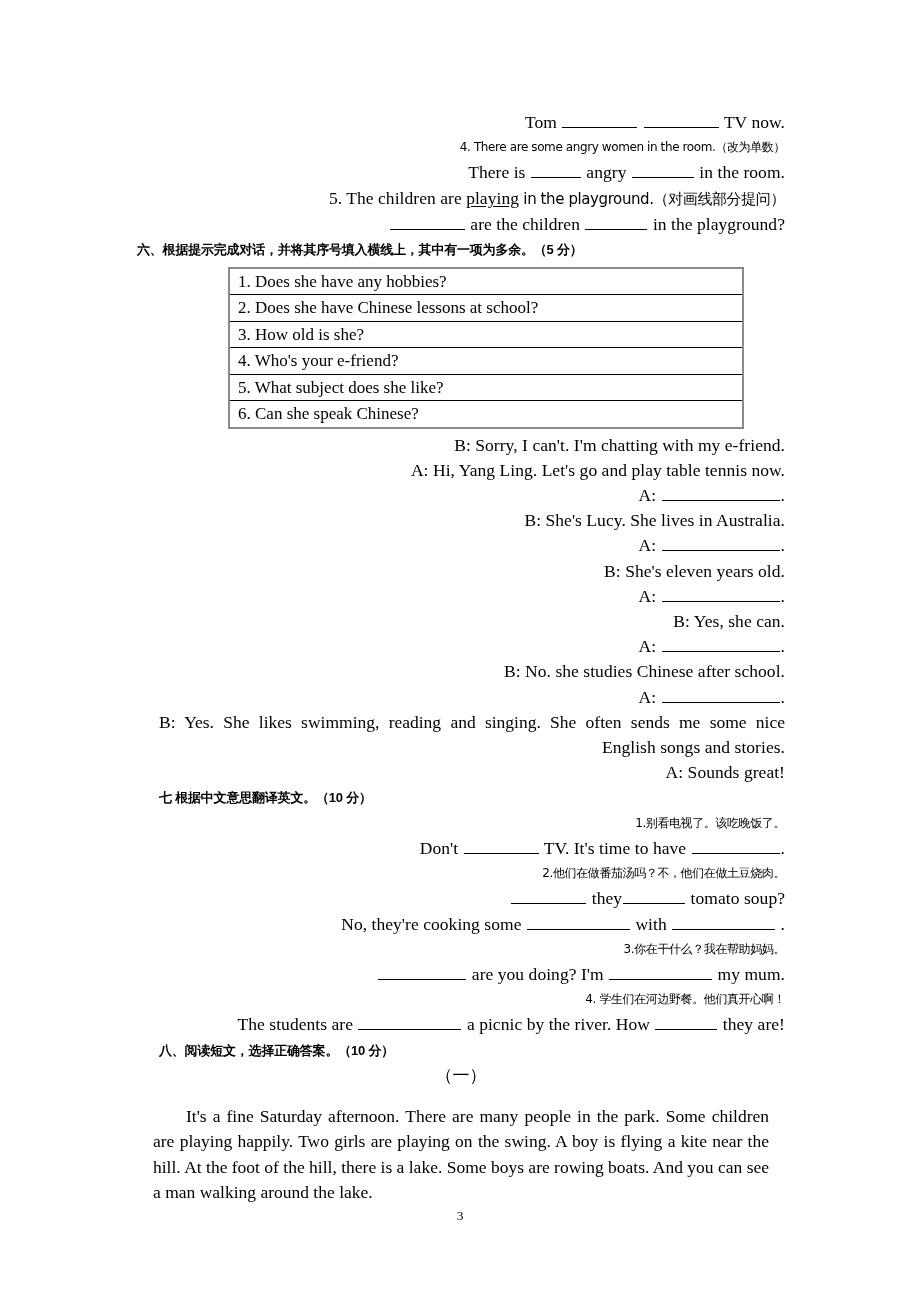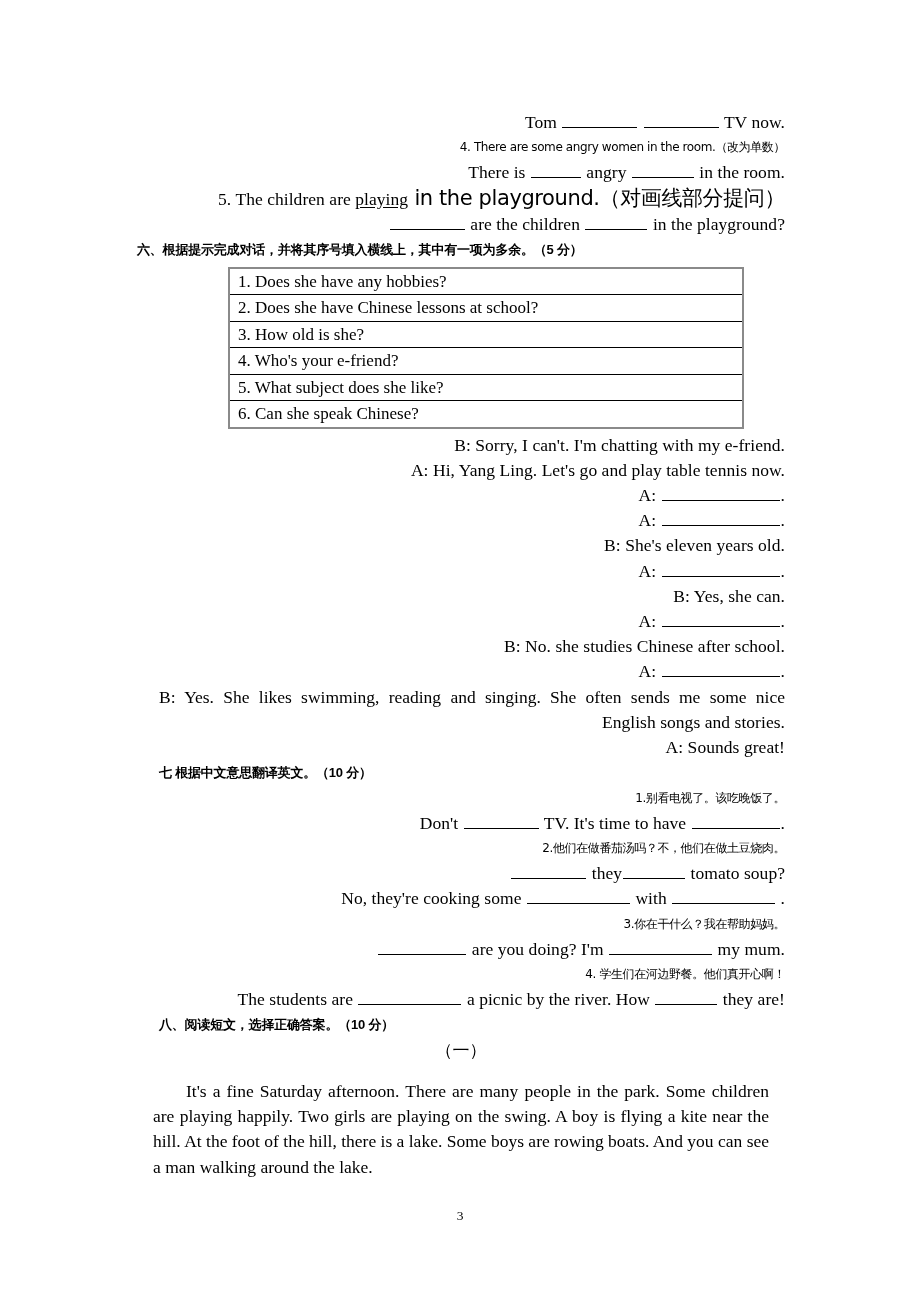--- a/index.html
+++ b/index.html
@@ -47,21 +47,21 @@
   }
   .cn-text {
     font-size: 12px;
     line-height: 25.2px;
     font-family: "DejaVu Sans", "Liberation Sans", sans-serif;
     white-space: nowrap;
     letter-spacing: -0.4px;
   }
   .cn-inline {
     font-family: "DejaVu Sans", "Liberation Sans", sans-serif;
-    font-size: 21px;
+    font-size: 15px;
     letter-spacing: -0.4px;
   }
   .blank {
     display: inline-block;
     border-bottom: 1.1px solid #000;
     vertical-align: baseline;
     height: 15px;
     margin: 0 1px;
   }
   .b-xs  { width: 50px; }
@@ -191,20 +191,24 @@
         <span>Sorry, I can't. I'm chatting with my e-friend.</span>
       </div>
       <div class="line indent1 dlg">
         <span>A:</span>
         <span>Hi, Yang Ling. Let's go and play table tennis now.</span>
       </div>
       <div class="line indent2 dlg">
         <span>A:</span>
         <span class="blank b-dlg"></span><span>.</span>
       </div>
+      <div class="line indent1 dlg">
+        <span>B:</span>
+        <span>She's Lucy. She lives in Australia.</span>
+      </div>
       <div class="line indent2 dlg">
         <span>A:</span>
         <span class="blank b-dlg"></span><span>.</span>
       </div>
       <div class="line indent1 dlg">
         <span>B:</span>
         <span>She's eleven years old.</span>
       </div>
       <div class="line indent2 dlg">
         <span>A:</span>

